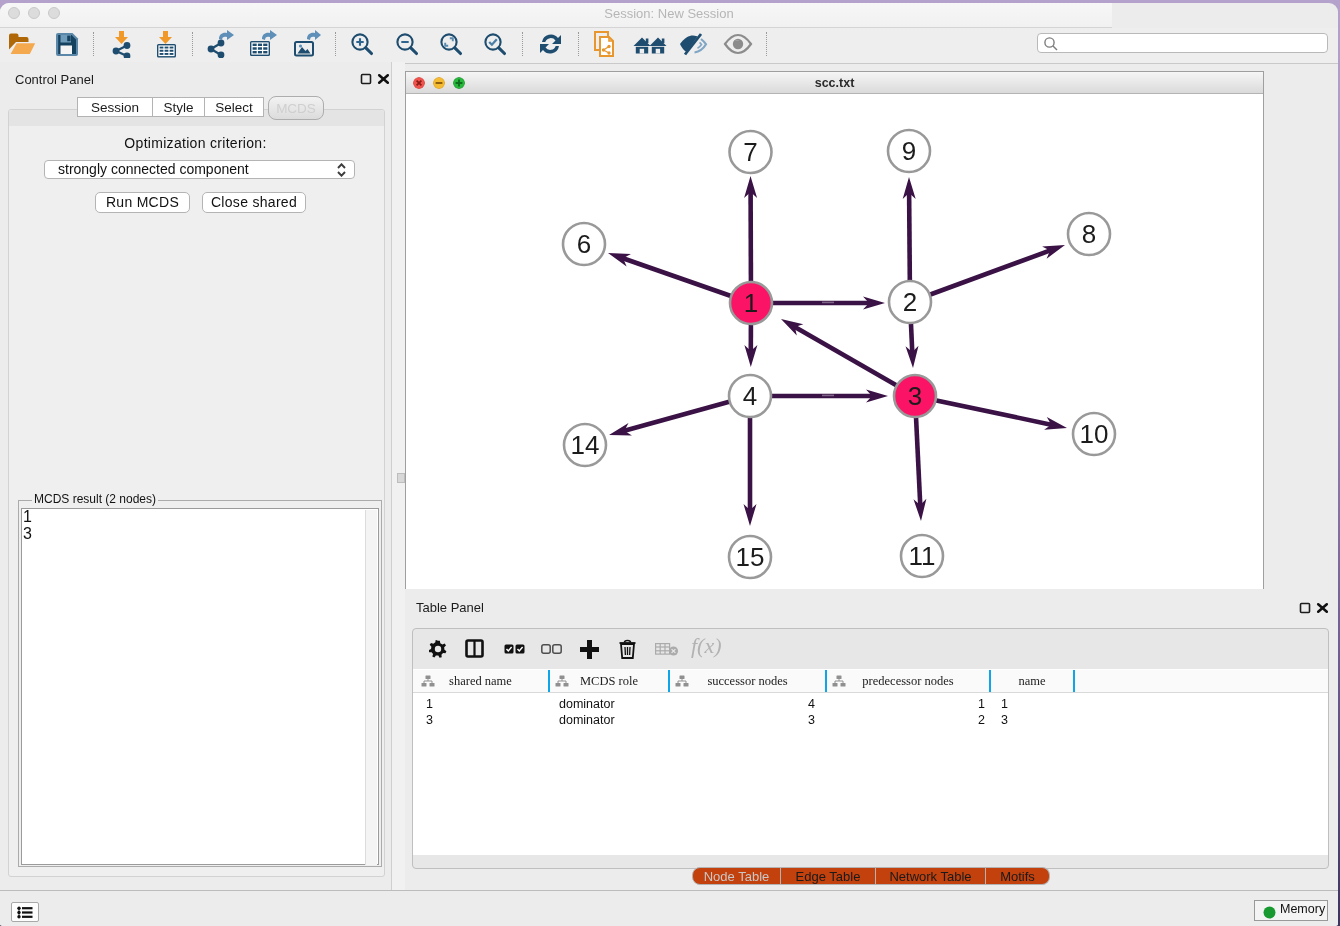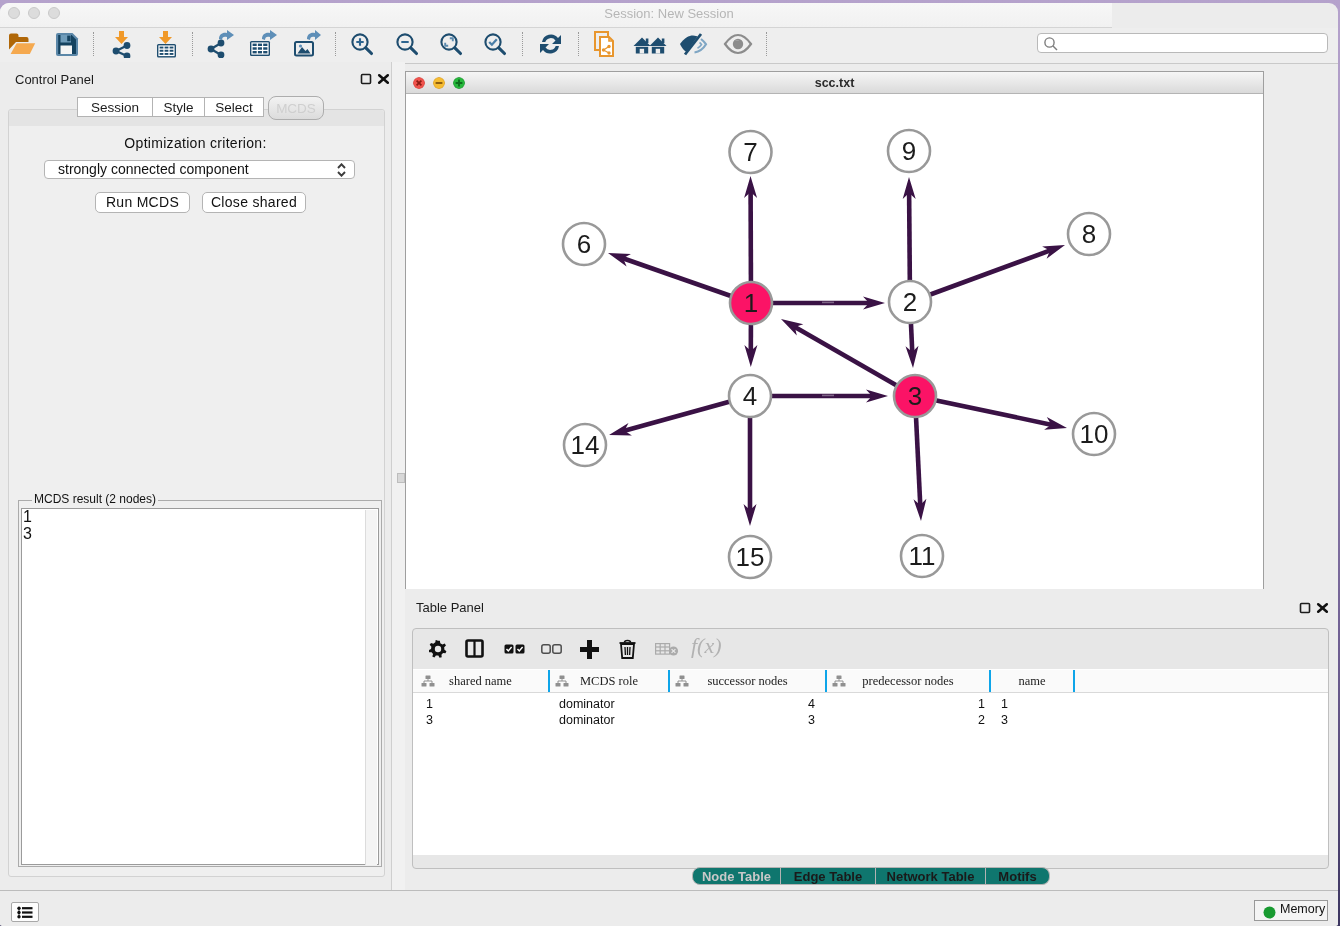--- a/index.html
+++ b/index.html
@@ -72,22 +72,22 @@
 #tp-box { position:absolute; left:7px; top:39px; width:917px; height:241px;
   background:#e7e7e7; border:1px solid #bfbfbf; border-radius:4px; }
 #tp-white { position:absolute; left:0; top:40px; width:915px; height:186px; background:#fff; }
 #tp-header { position:absolute; left:0; top:1px; width:100%; height:23px;
   background:#fafafa; border-bottom:1px solid #d9d9d9; font-size:12.5px; color:#222; }
 .hcell { position:absolute; top:0; height:22px; border-right:2px solid #0ea5e9;
   text-align:center; line-height:23px;font-family:Liberation Serif, serif; }
 .treeic { position:absolute; top:5px; width:14px; height:13px; }
 .trow { position:absolute; width:100%; height:16px; font-size:12.5px; color:#111; }
 .tcell { position:absolute; top:0; height:16px; line-height:16px; }
-.tabs2 { position:absolute; top:278px; height:18px; background:#0f766e;
-  border:1px solid #b3b3b3; font-size:13px; font-weight:bold; color:#1a1a1a; }
+.tabs2 { position:absolute; top:278px; height:18px; background:#c2410c;
+  border:1px solid #b3b3b3; font-size:13px; font-weight:normal; color:#1a1a1a; }
 
 #statusbar { position:absolute; left:0; top:887px; width:1338px; height:35px;
   background:#ececec; border-top:1px solid #bcbcbc; }
 #listbtn { position:absolute; left:11px; top:11px; width:28px; height:20px;
   background:#fdfdfd; border:1px solid #a8a8a8; border-radius:2px; }
 #membtn { position:absolute; left:1254px; top:9px; width:74px; height:21px;
   background:#f4f4f4; border:1px solid #999; font-size:12.5px; color:#111; }
 </style>
 </head>
 <body>

